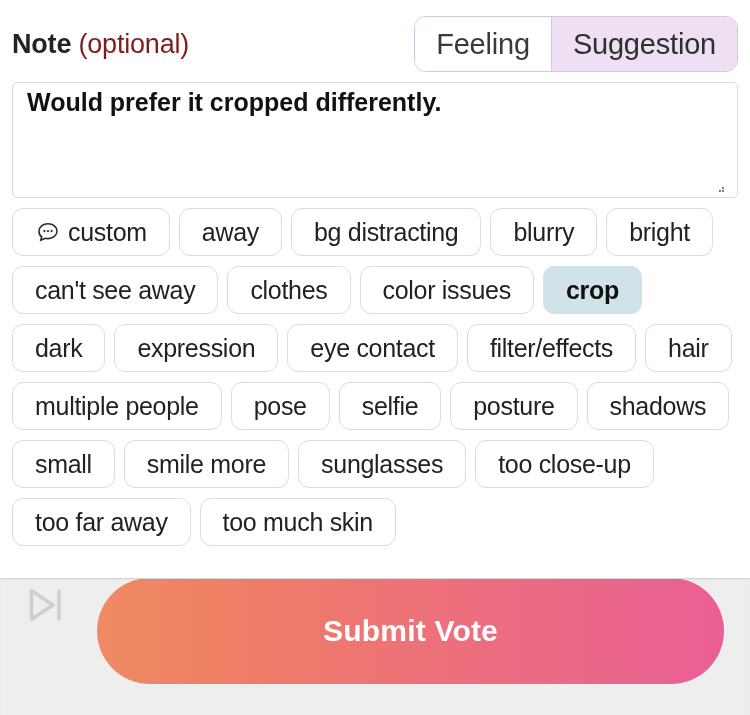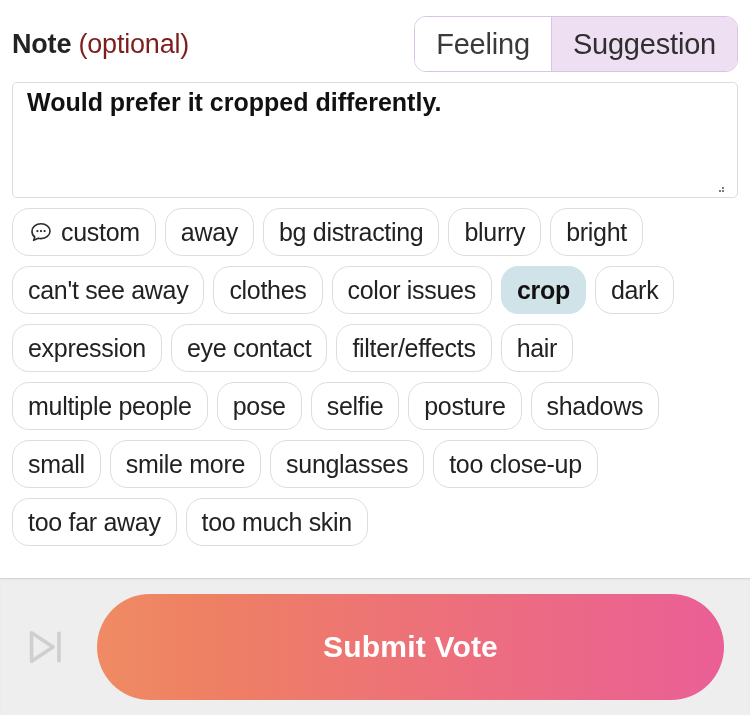--- a/index.html
+++ b/index.html
@@ -104,23 +104,23 @@
     display: flex;
     flex-wrap: wrap;
     align-content: flex-start;
     gap: 10px 9px;
   }
   .tag {
     display: inline-flex;
     align-items: center;
     gap: 7px;
     height: 48px;
-    padding: 0 15px;
+    padding: 0 22px;
     border: 1px solid #dddddd;
-    border-radius: 17px;
+    border-radius: 11px;
     background: #ffffff;
     font-size: 25px;
     color: #222222;
     white-space: nowrap;
     cursor: pointer;
     letter-spacing: -0.3px;
   }
   .tag.selected {
     background: #cfe3e8;
     border-color: #cfe3e8;
@@ -137,21 +137,20 @@
 
   
   .footer {
     position: absolute;
     left: 0;
     bottom: 0;
     width: 750px;
     height: 137px;
     background: #eeeeee;
     display: flex;
-    align-items: center;
     padding: 0 26px 0 18px;
     gap: 25px;
     box-shadow: inset 0 2px 3px -2px rgba(0,0,0,0.22);
   }
   .footer::before {
     content: "";
     position: absolute;
     top: 0; left: 0; right: 0;
     height: 1px;
     background: #d6d6d6;

